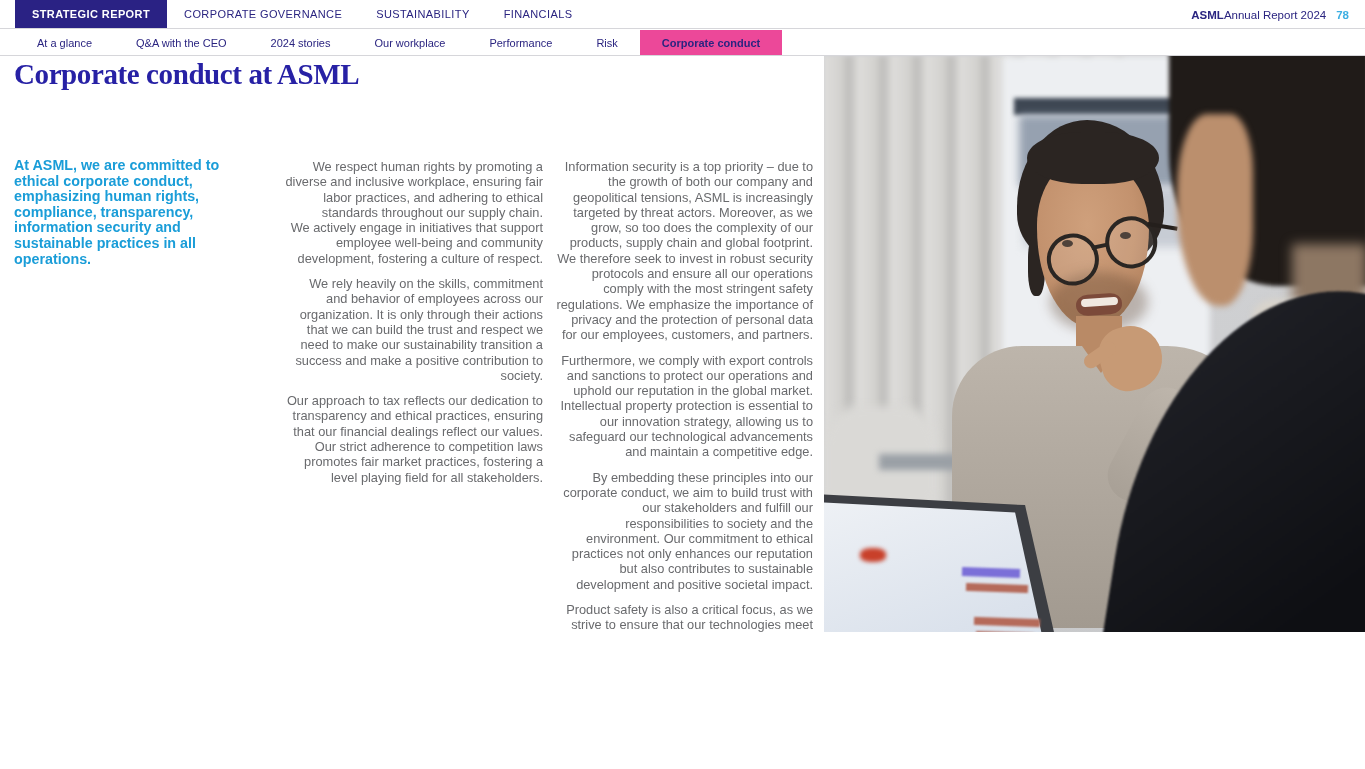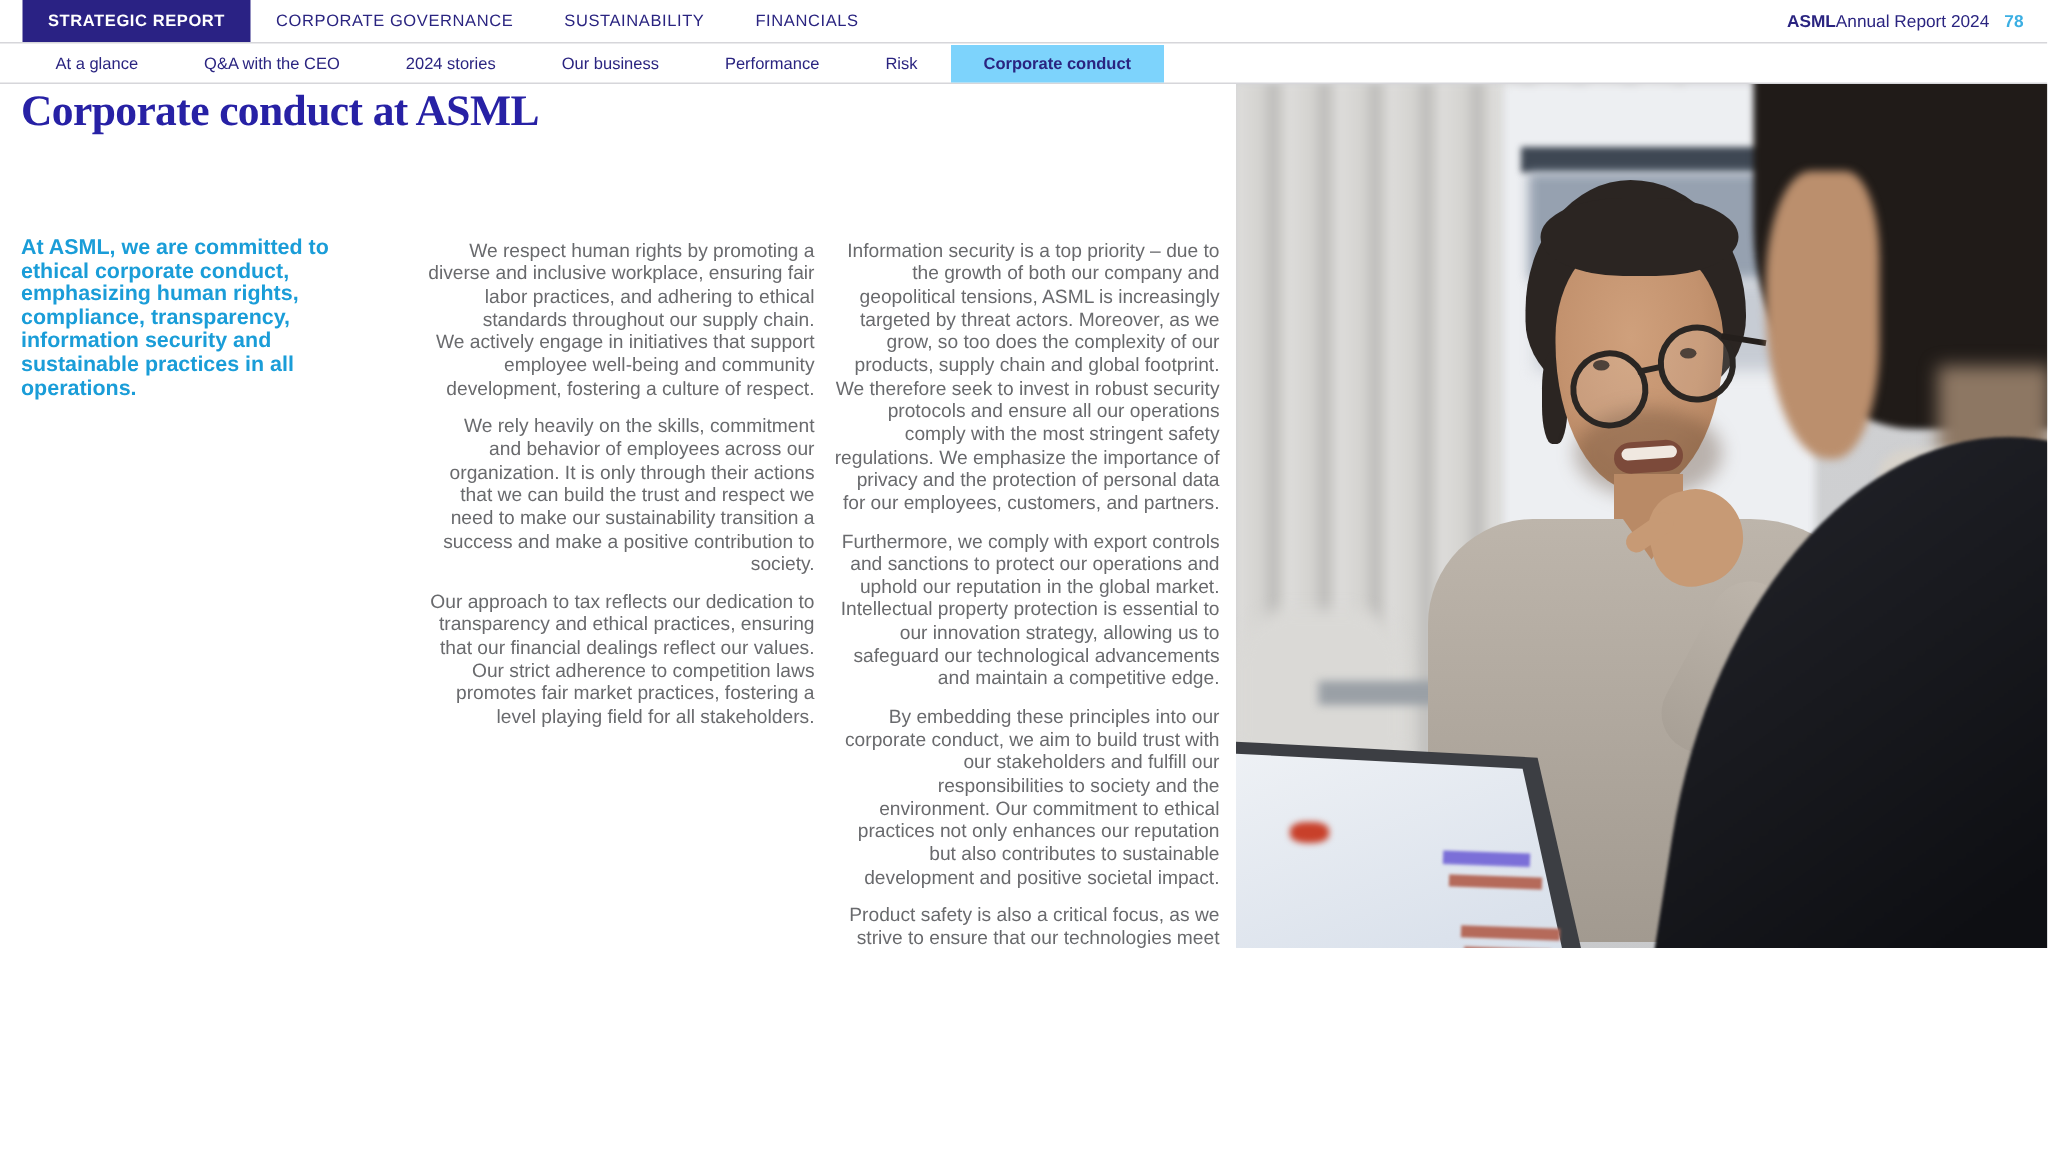--- a/index.html
+++ b/index.html
@@ -13,21 +13,21 @@
                color:#2a2480;cursor:pointer;white-space:nowrap;}
   .topnav-item.active{background:#2a2284;color:#ffffff;font-weight:bold;}
   .report-meta{position:absolute;right:16px;top:0;height:29px;display:flex;align-items:center;font-size:11.5px;color:#2a2480;}
   .report-meta .bold{font-weight:bold;}
   .report-meta .pagenum{color:#3cafe3;font-weight:bold;margin-left:10px;}
 
   
   .subnav{position:absolute;left:0;top:30px;width:1365px;height:26px;background:#ffffff;
           border-bottom:1px solid #d6d6da;display:flex;align-items:stretch;padding-left:15px;box-sizing:border-box;}
   .subnav-item{display:flex;align-items:center;padding:0 22px;font-size:11px;color:#2a2480;cursor:pointer;white-space:nowrap;}
-  .subnav-item.active{background:#7dd3fc;font-weight:bold;}
+  .subnav-item.active{background:#ec4899;font-weight:bold;}
 
   
   .page-title{position:absolute;left:14px;top:58px;margin:0;font-size:29px;font-weight:bold;
               letter-spacing:-.4px;color:#2721a5;font-family:Liberation Serif, serif;}
   .intro{position:absolute;left:14px;top:158px;width:240px;font-size:14.3px;line-height:15.6px;
          font-weight:bold;color:#1a9dd8;}
   .col{position:absolute;top:159px;width:258px;font-size:12.8px;line-height:15.3px;color:#696a6d;text-align:right;}
   .col-1{left:285px;}
   .col-2{left:555px;}
   .para{margin:0 0 10px 0;white-space:pre-line;}
@@ -131,21 +131,21 @@
   <div class="report-meta">
     <span class="bold">ASML</span>
       <span> Annual Report 2024</span>
     <span class="pagenum">78</span>
   </div>
 
   <nav class="subnav">
     <div class="subnav-item">At a glance</div>
     <div class="subnav-item">Q&amp;A with the CEO</div>
     <div class="subnav-item">2024 stories</div>
-    <div class="subnav-item">Our business</div>
+    <div class="subnav-item">Our workplace</div>
     <div class="subnav-item">Performance</div>
     <div class="subnav-item">Risk</div>
     <div class="subnav-item active">Corporate conduct</div>
   </nav>
 
   <h1 class="page-title">Corporate conduct at ASML</h1>
 
   <div class="intro">At ASML, we are committed to ethical corporate conduct, emphasizing human rights, compliance, transparency, information security and sustainable practices in all operations.</div>
 
   <div class="col col-1">

